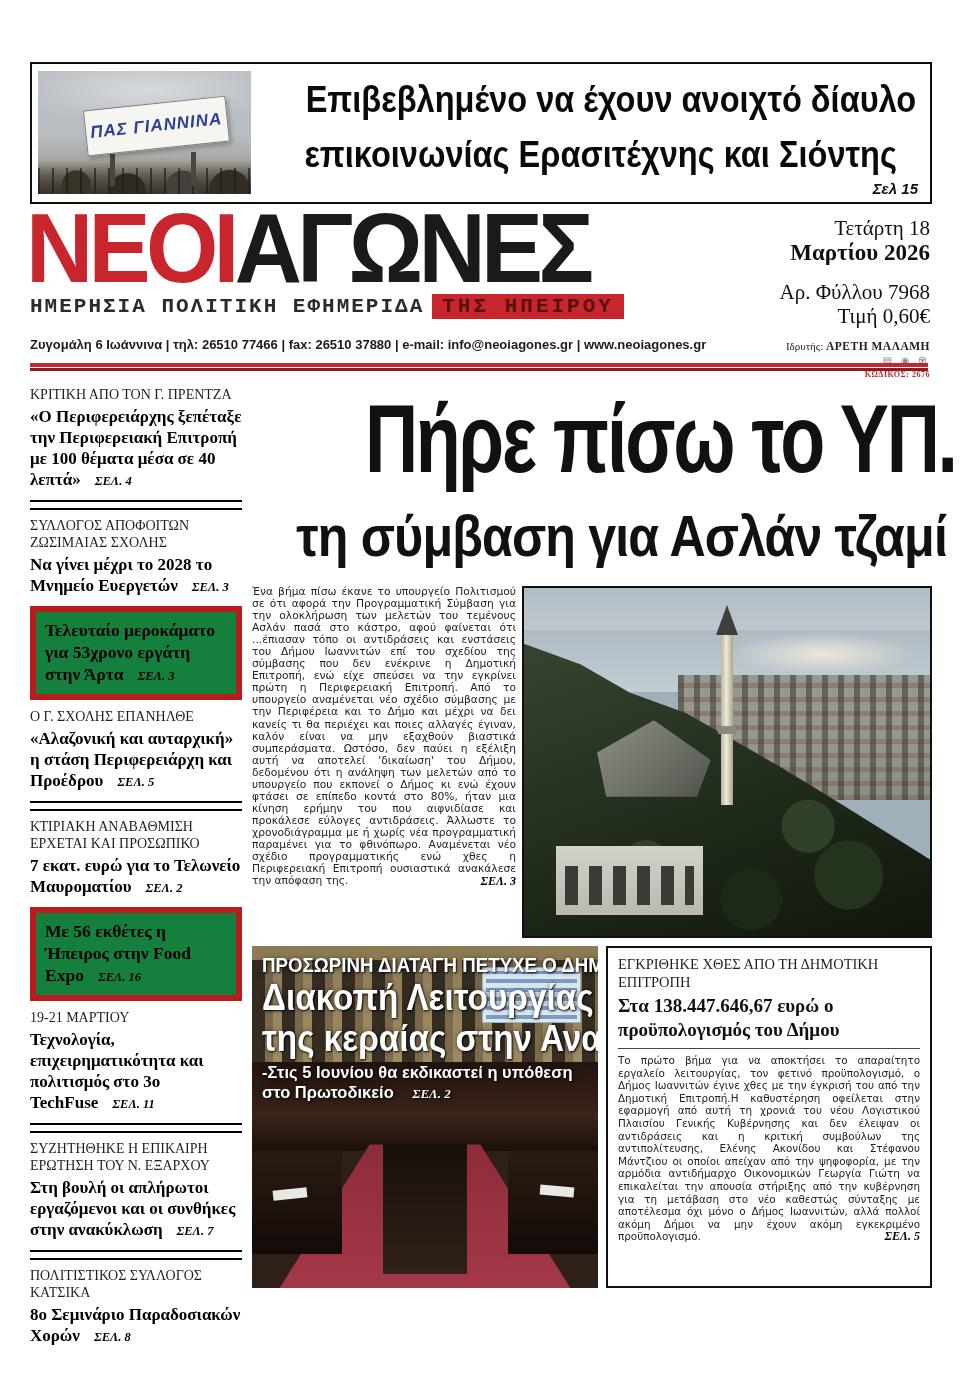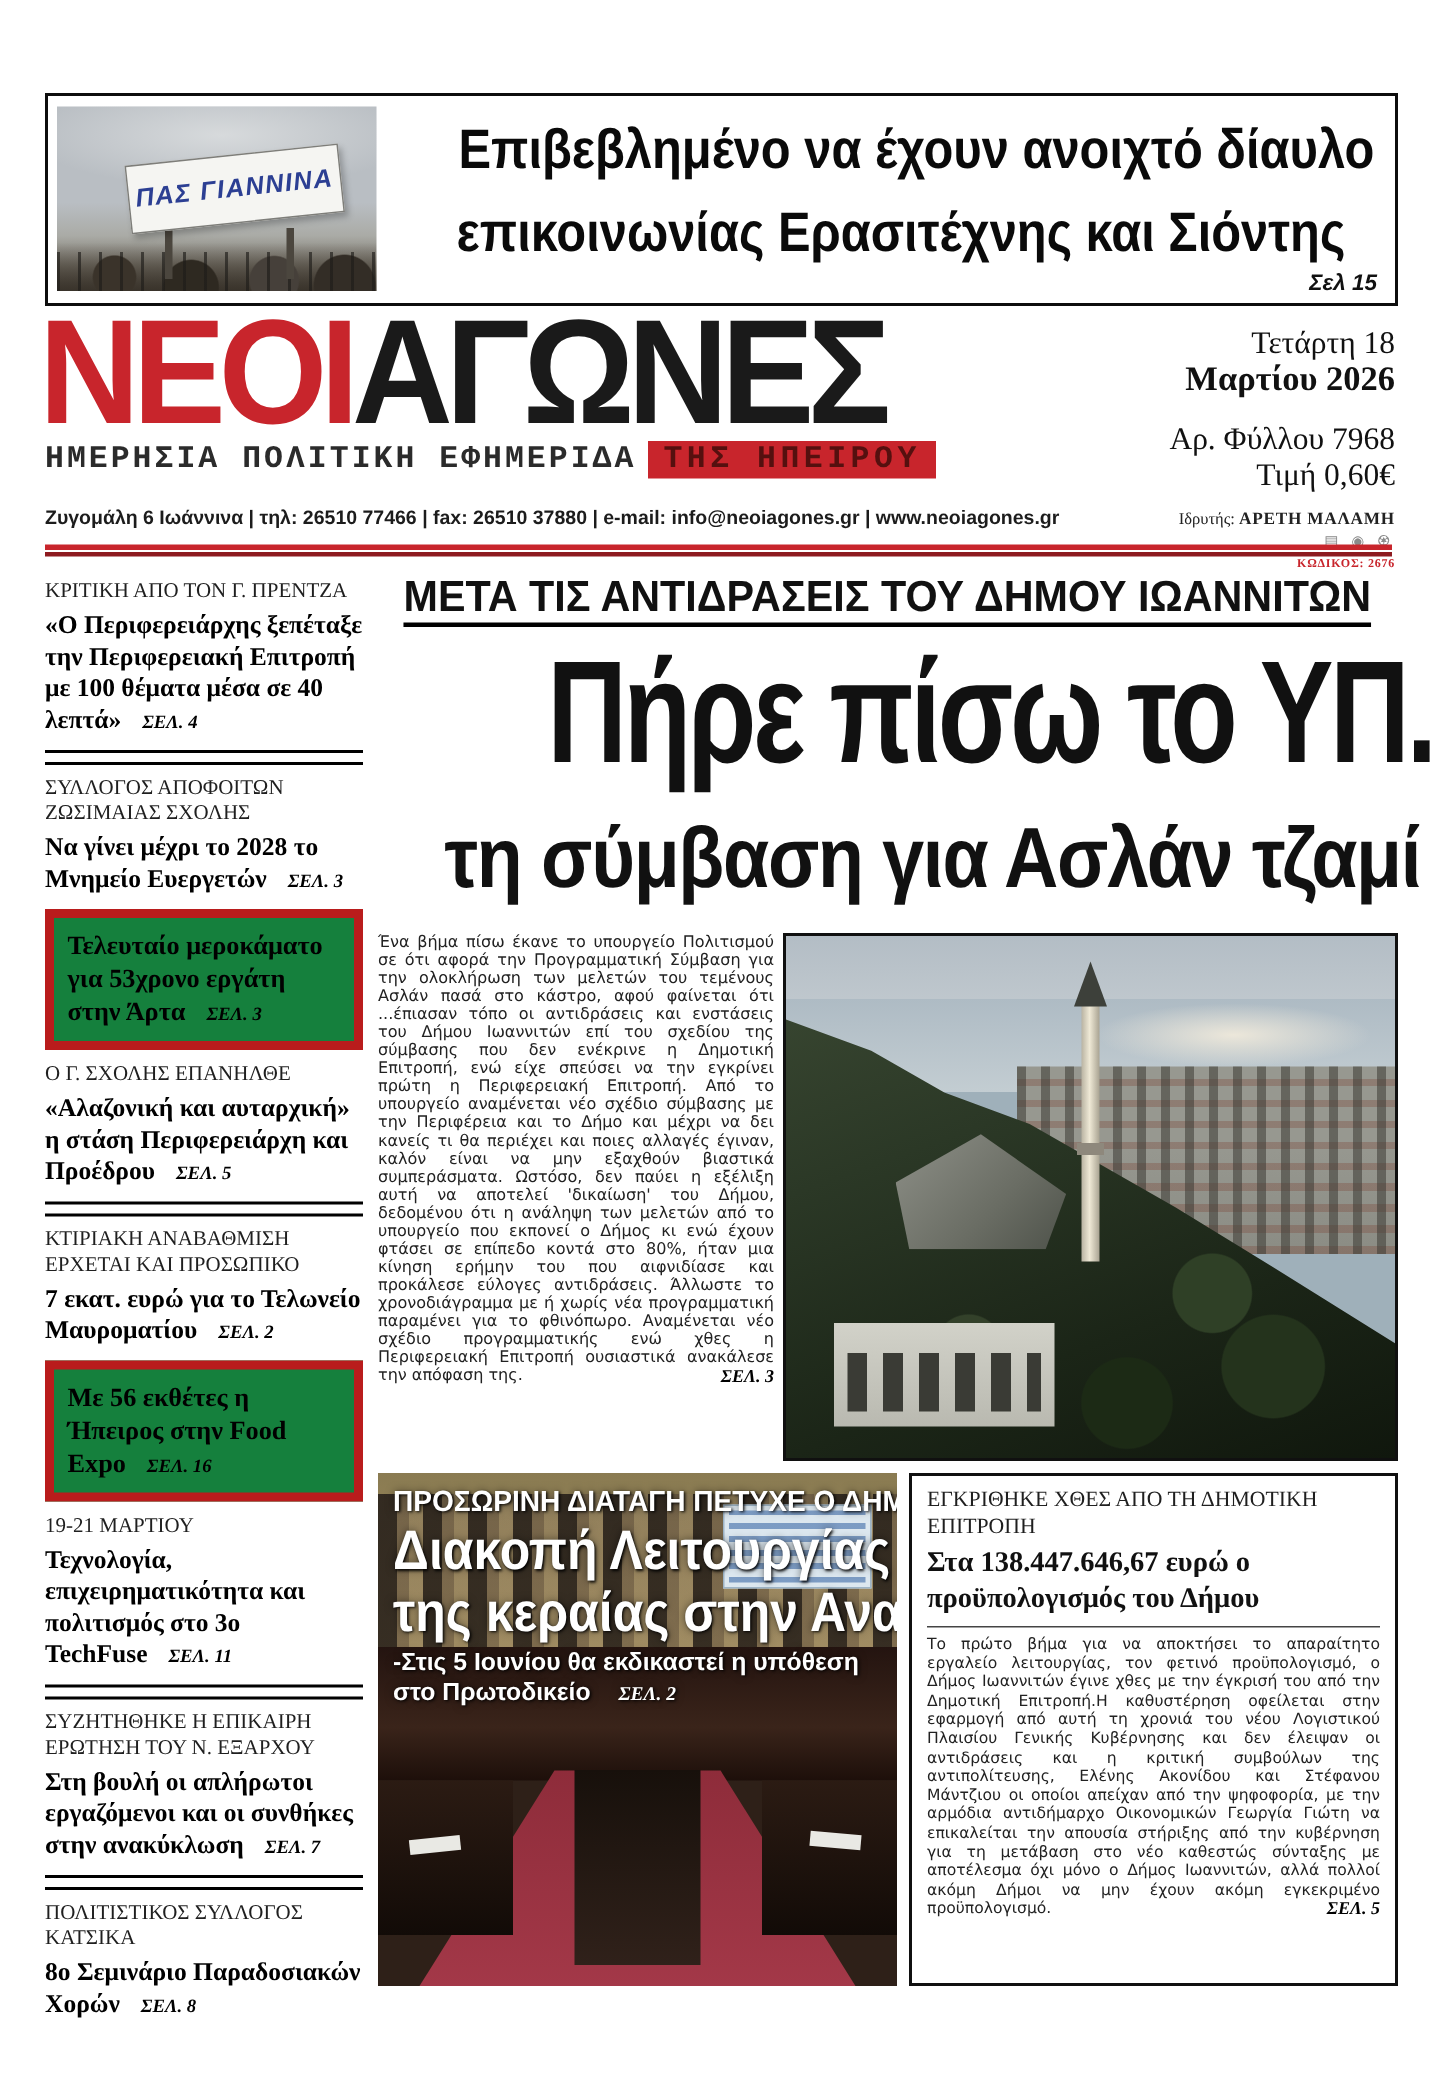--- a/index.html
+++ b/index.html
@@ -230,23 +230,20 @@
     <div class="lc-sep"></div>
 
     <div class="lc-item">
       <div class="lc-kicker">ΠΟΛΙΤΙΣΤΙΚΟΣ ΣΥΛΛΟΓΟΣ ΚΑΤΣΙΚΑ</div>
       <div class="lc-head"><span>8ο Σεμινάριο Παραδοσιακών Χορών</span><span class="pref">ΣΕΛ. 8</span></div>
     </div>
 
   </div>
 
   <div class="maincol">
-    <div class="m-kicker">
-      <span class="condx">ΜΕΤΑ ΤΙΣ ΑΝΤΙΔΡΑΣΕΙΣ ΤΟΥ ΔΗΜΟΥ ΙΩΑΝΝΙΤΩΝ</span>
-    </div>
     <div class="m-h1">
       <span class="condx">Πήρε πίσω το ΥΠ.ΠΟ.</span>
     </div>
     <div class="m-h2">
       <span class="condx">τη σύμβαση για Ασλάν τζαμί</span>
     </div>
 
     <div class="m-row">
       <div class="m-body">
         <span>Ένα βήμα πίσω έκανε το υπουργείο Πολιτισμού σε ότι αφορά την Προγραμματική Σύμβαση για την ολοκλήρωση των μελετών του τεμένους Ασλάν πασά στο κάστρο, αφού φαίνεται ότι ...έπιασαν τόπο οι αντιδράσεις και ενστάσεις του Δήμου Ιωαννιτών επί του σχεδίου της σύμβασης που δεν ενέκρινε η Δημοτική Επιτροπή, ενώ είχε σπεύσει να την εγκρίνει πρώτη η Περιφερειακή Επιτροπή. Από το υπουργείο αναμένεται νέο σχέδιο σύμβασης με την Περιφέρεια και το Δήμο και μέχρι να δει κανείς τι θα περιέχει και ποιες αλλαγές έγιναν, καλόν είναι να μην εξαχθούν βιαστικά συμπεράσματα. Ωστόσο, δεν παύει η εξέλιξη αυτή να αποτελεί 'δικαίωση' του Δήμου, δεδομένου ότι η ανάληψη των μελετών από το υπουργείο που εκπονεί ο Δήμος κι ενώ έχουν φτάσει σε επίπεδο κοντά στο 80%, ήταν μια κίνηση ερήμην του που αιφνιδίασε και προκάλεσε εύλογες αντιδράσεις. Άλλωστε το χρονοδιάγραμμα με ή χωρίς νέα προγραμματική παραμένει για το φθινόπωρο. Αναμένεται νέο σχέδιο προγραμματικής ενώ χθες η Περιφερειακή Επιτροπή ουσιαστικά ανακάλεσε την απόφαση της.</span>

